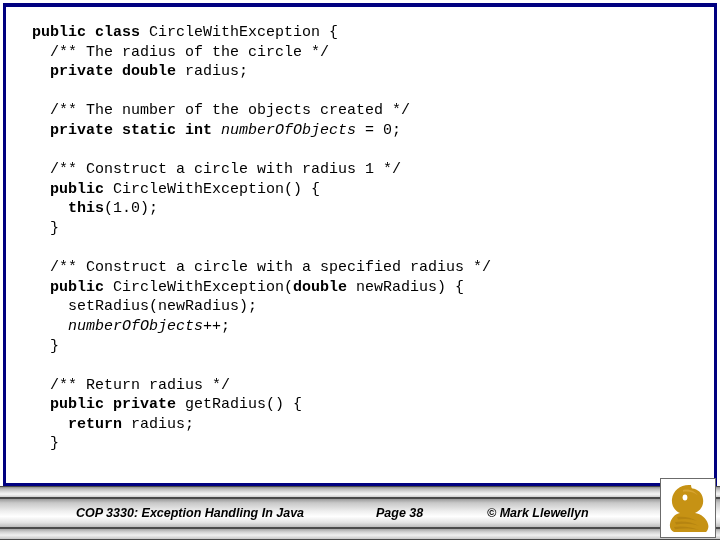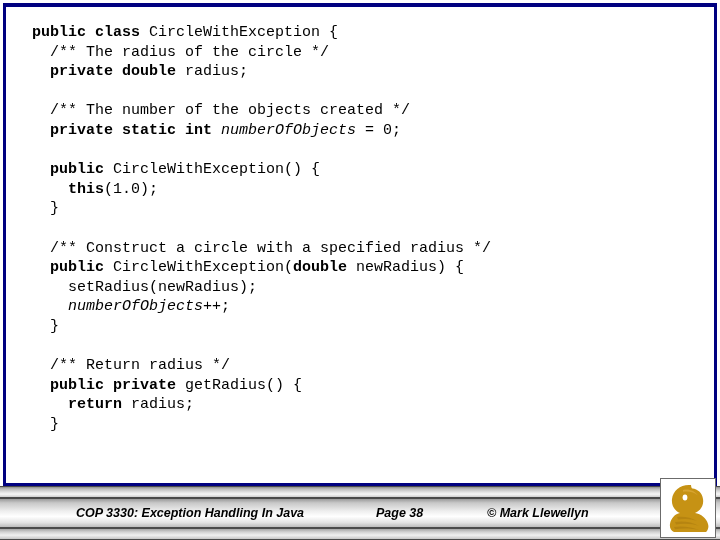--- a/index.html
+++ b/index.html
@@ -151,20 +151,21 @@
 
   <div id="slide-frame">
     <div id="code-area">
         <div class="code-line"><span class="tok-b">public class </span><span class="tok-n">CircleWithException {</span></div>
         <div class="code-line"><span class="tok-n">  /** The radius of the circle */</span></div>
         <div class="code-line"><span class="tok-n">  </span><span class="tok-b">private double </span><span class="tok-n">radius;</span></div>
         <div class="code-line blank">&nbsp;</div>
         <div class="code-line"><span class="tok-n">  /** The number of the objects created */</span></div>
         <div class="code-line"><span class="tok-n">  </span><span class="tok-b">private static int </span><span class="tok-i">numberOfObjects</span><span class="tok-n"> = 0;</span></div>
         <div class="code-line blank">&nbsp;</div>
+        <div class="code-line"><span class="tok-n">  /** Construct a circle with radius 1 */</span></div>
         <div class="code-line"><span class="tok-n">  </span><span class="tok-b">public </span><span class="tok-n">CircleWithException() {</span></div>
         <div class="code-line"><span class="tok-n">    </span><span class="tok-b">this</span><span class="tok-n">(1.0);</span></div>
         <div class="code-line"><span class="tok-n">  }</span></div>
         <div class="code-line blank">&nbsp;</div>
         <div class="code-line"><span class="tok-n">  /** Construct a circle with a specified radius */</span></div>
         <div class="code-line"><span class="tok-n">  </span><span class="tok-b">public </span><span class="tok-n">CircleWithException(</span><span class="tok-b">double </span><span class="tok-n">newRadius) {</span></div>
         <div class="code-line"><span class="tok-n">    setRadius(newRadius);</span></div>
         <div class="code-line"><span class="tok-n">    </span><span class="tok-i">numberOfObjects</span><span class="tok-n">++;</span></div>
         <div class="code-line"><span class="tok-n">  }</span></div>
         <div class="code-line blank">&nbsp;</div>

